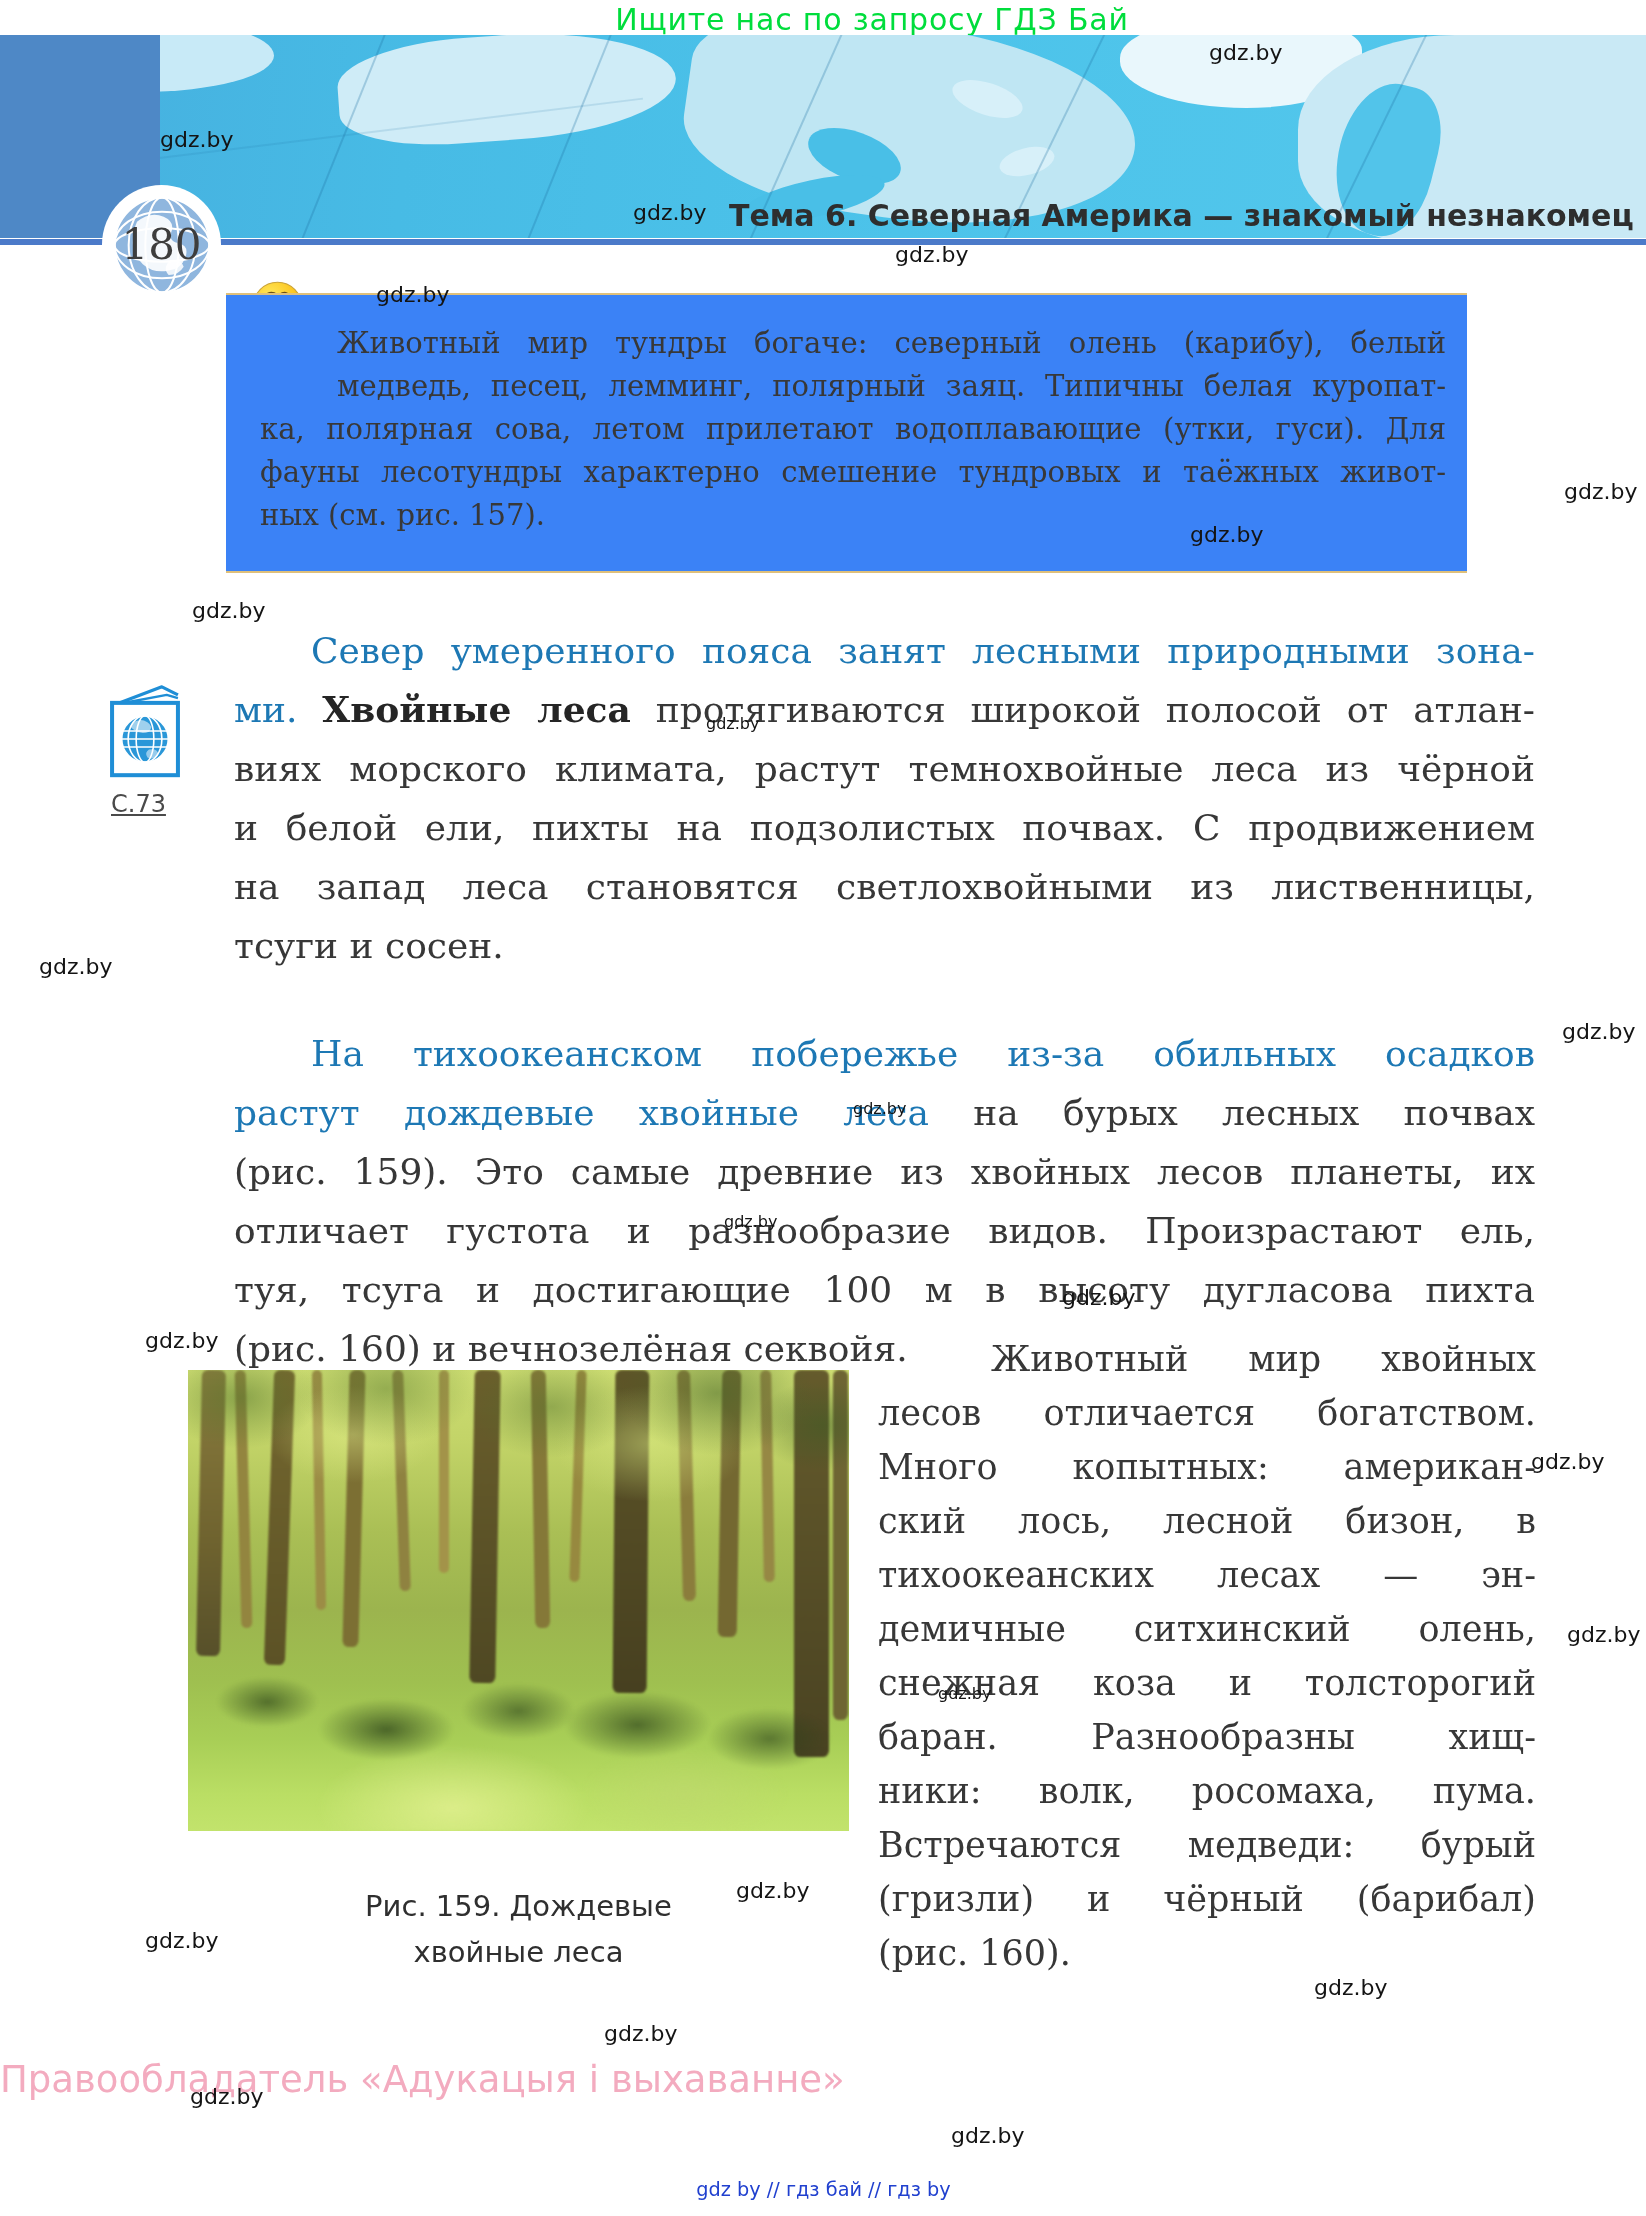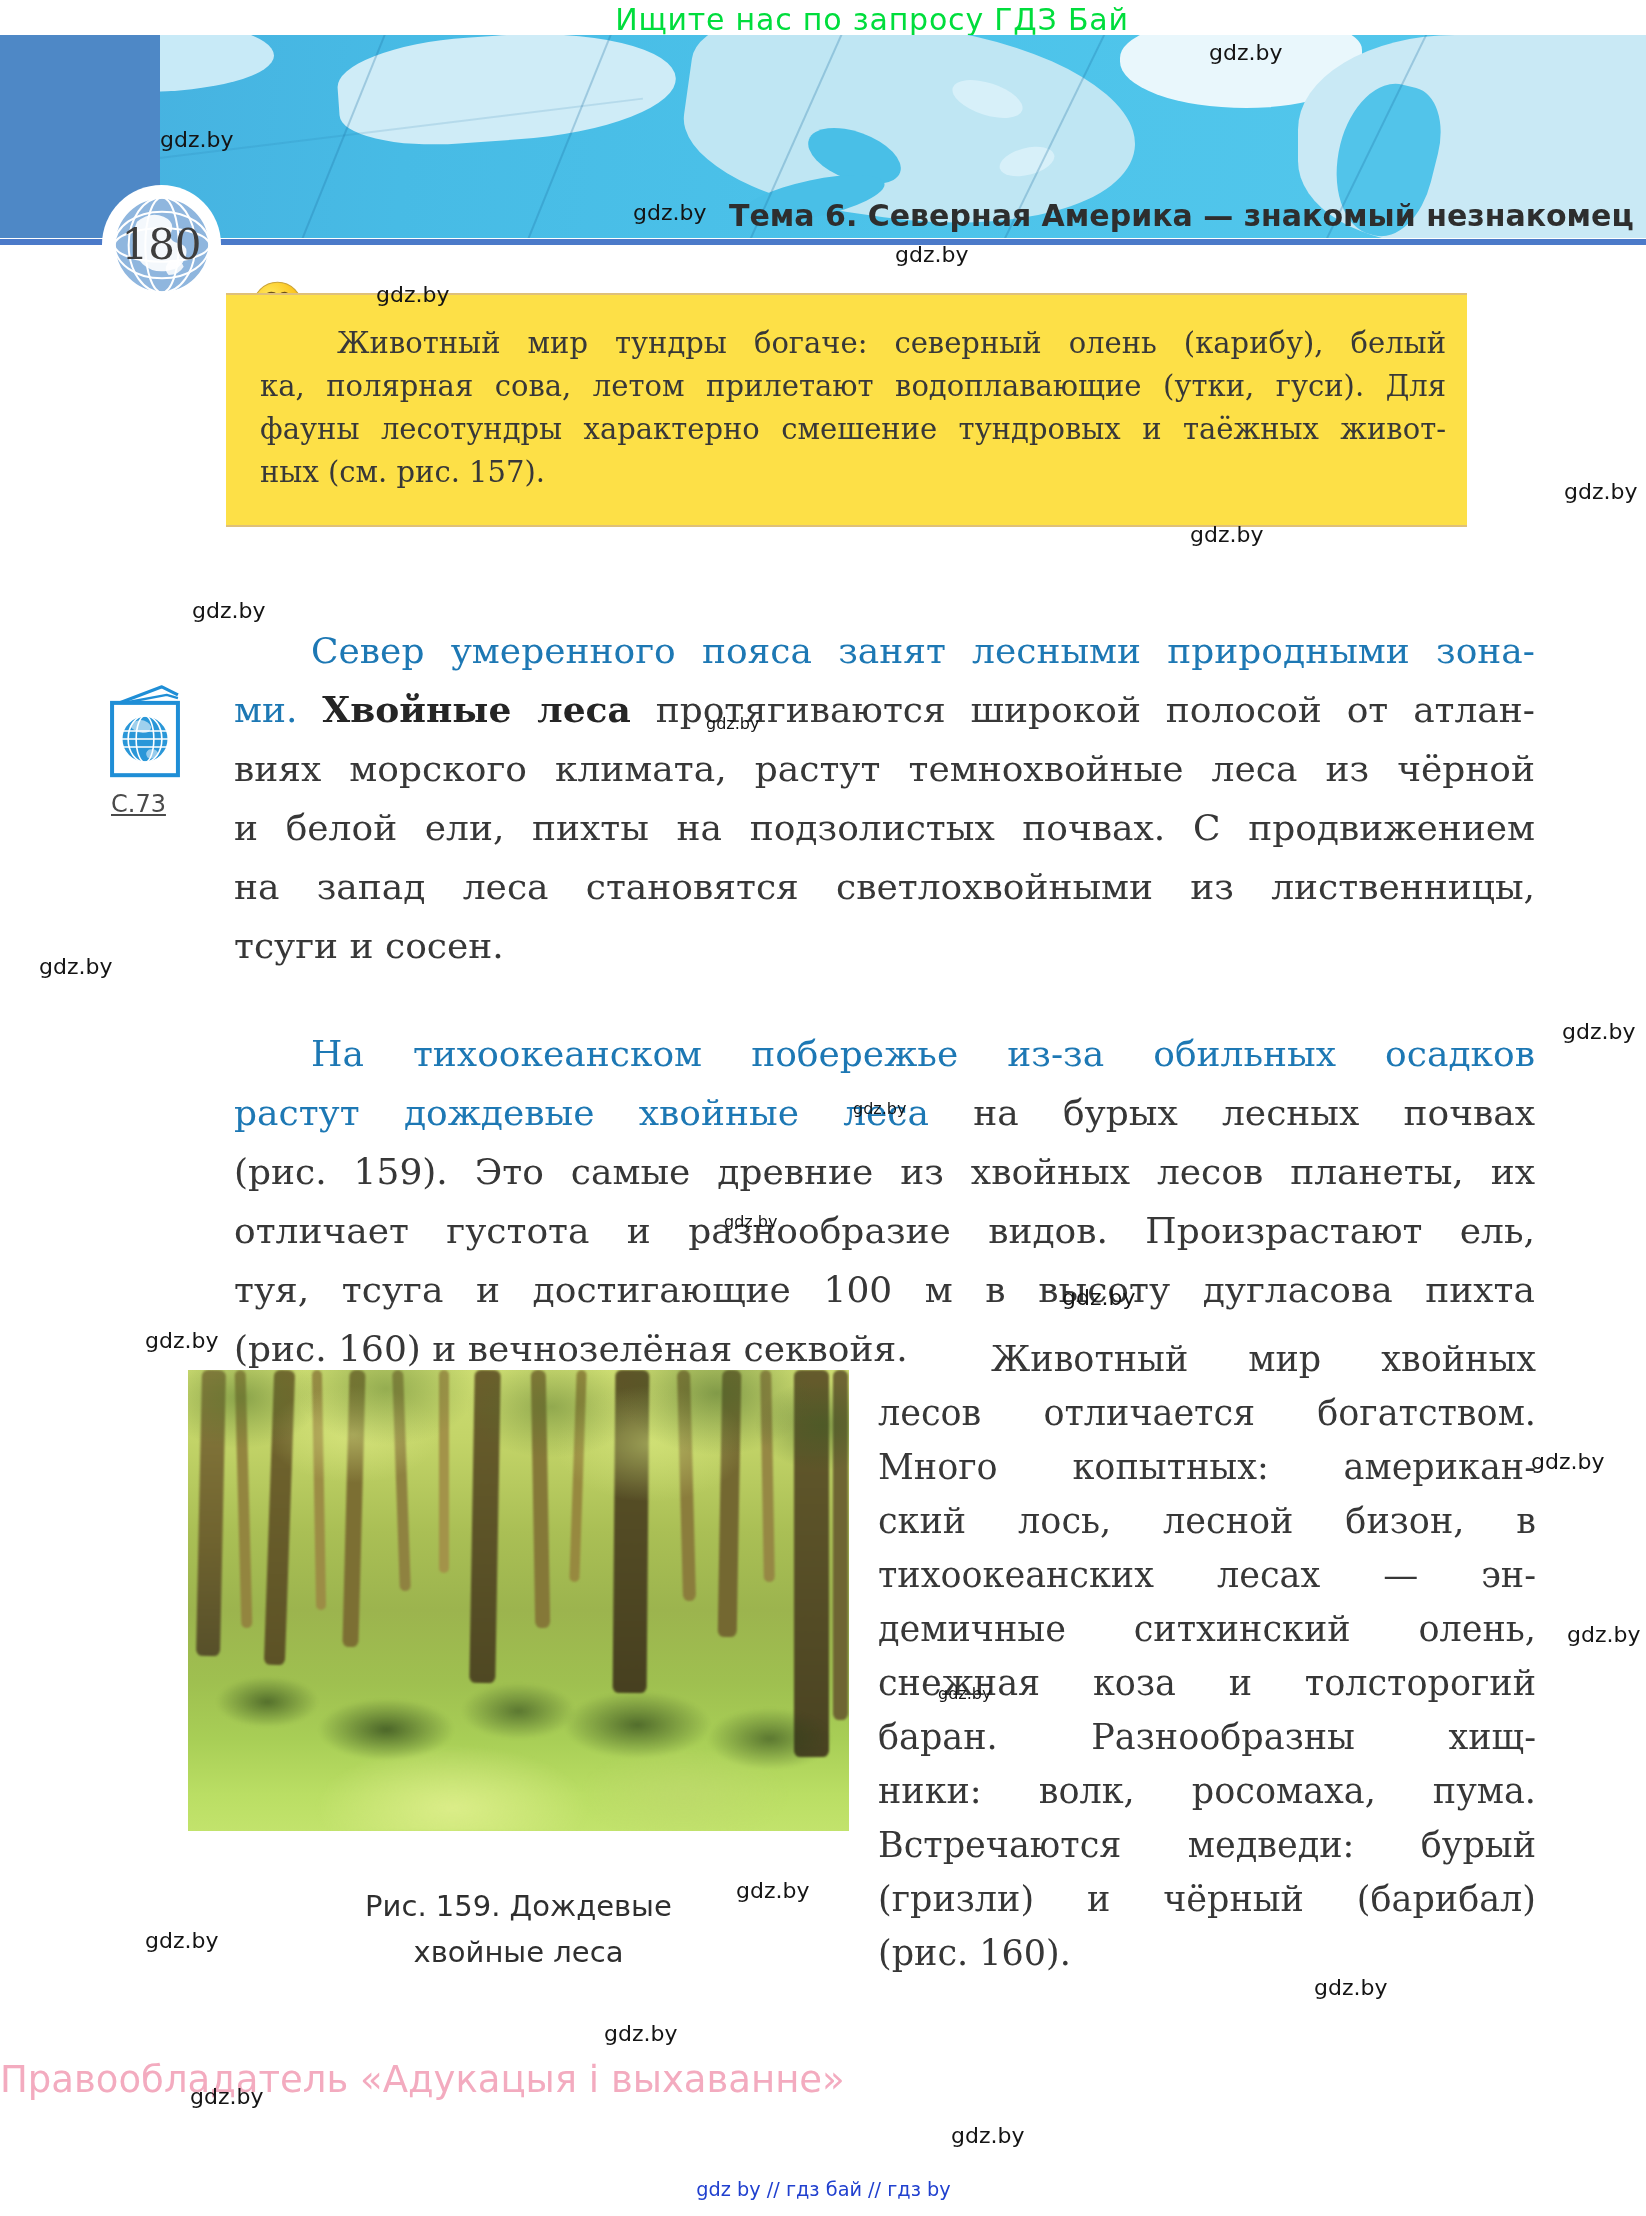--- a/index.html
+++ b/index.html
@@ -24,22 +24,22 @@
   .globe-badge{position:absolute;left:102px;top:185px;width:119px;height:119px;background:#fff;border-radius:50%;}
   .globe-badge svg{position:absolute;left:9.7px;top:9.7px;}
   .page-num{position:absolute;left:0;top:0;width:119px;height:119px;display:flex;align-items:center;justify-content:center;
     font-family:"DejaVu Serif",serif;font-size:42px;color:#3d3d3d;text-align:right;}
 
   
   .wm{position:absolute;font-family:"DejaVu Sans",sans-serif;font-size:22px;color:#141414;white-space:nowrap;}
   .wm.sm{font-size:16px;}
 
   
-  .info-box{position:absolute;left:226px;top:293px;width:1241px;height:234px;box-sizing:border-box;
-    background:#fde047;border-top:2.4px solid #dfc07a;border-bottom:2.4px solid #dfc07a;
+  .info-box{position:absolute;left:226px;top:293px;width:1241px;height:280px;box-sizing:border-box;
+    background:#3b82f6;border-top:2.4px solid #dfc07a;border-bottom:2.4px solid #dfc07a;
     padding:26.6px 21px 0 34px;}
   .box-line{font-size:29px;line-height:43px;height:43px;text-align:justify;text-align-last:justify;color:#383838;}
   .box-line.ind{text-indent:77px;}
   .box-line.last{text-align-last:left;}
   .smiley{position:absolute;left:251px;top:280px;}
   .paperclip{position:absolute;left:263px;top:330px;}
 
   
   .para{position:absolute;left:234px;width:1301px;}
   .bline{font-size:36px;line-height:59px;height:59px;text-align:justify;text-align-last:justify;color:#373737;}
@@ -157,20 +157,21 @@
   </div>
   <div class="paperclip">
     <svg width="32" height="97" viewBox="0 0 40 120">
       <path d="M8 0 V64 L20 92 L32 64 V4" fill="#fdfdfd" stroke="#9aa0a8" stroke-width="3" stroke-linejoin="round"></path>
       <path d="M15 0 V60 L20 72 L25 60 V8" fill="none" stroke="#9aa0a8" stroke-width="2.6" stroke-linejoin="round"></path>
     </svg>
   </div>
 
   <div class="info-box">
     <div class="box-line ind">Животный мир тундры богаче: северный олень (карибу), белый</div>
+    <div class="box-line ind">медведь, песец, лемминг, полярный заяц. Типичны белая куропат-</div>
     <div class="box-line">ка, полярная сова, летом прилетают водоплавающие (утки, гуси). Для</div>
     <div class="box-line">фауны лесотундры характерно смешение тундровых и таёжных живот-</div>
     <div class="box-line last">ных (см. рис. 157).</div>
   </div>
 
   <div class="para" style="top:621px;">
     <div class="bline ind blue">Север умеренного пояса занят лесными природными зона-</div>
     <div class="bline"><span class="blue">ми. </span><span class="boldtxt">Хвойные леса</span><span> протягиваются широкой полосой от атлан-</span></div>
     <div class="bline">виях морского климата, растут темнохвойные леса из чёрной</div>
     <div class="bline">и белой ели, пихты на подзолистых почвах. С продвижением</div>

